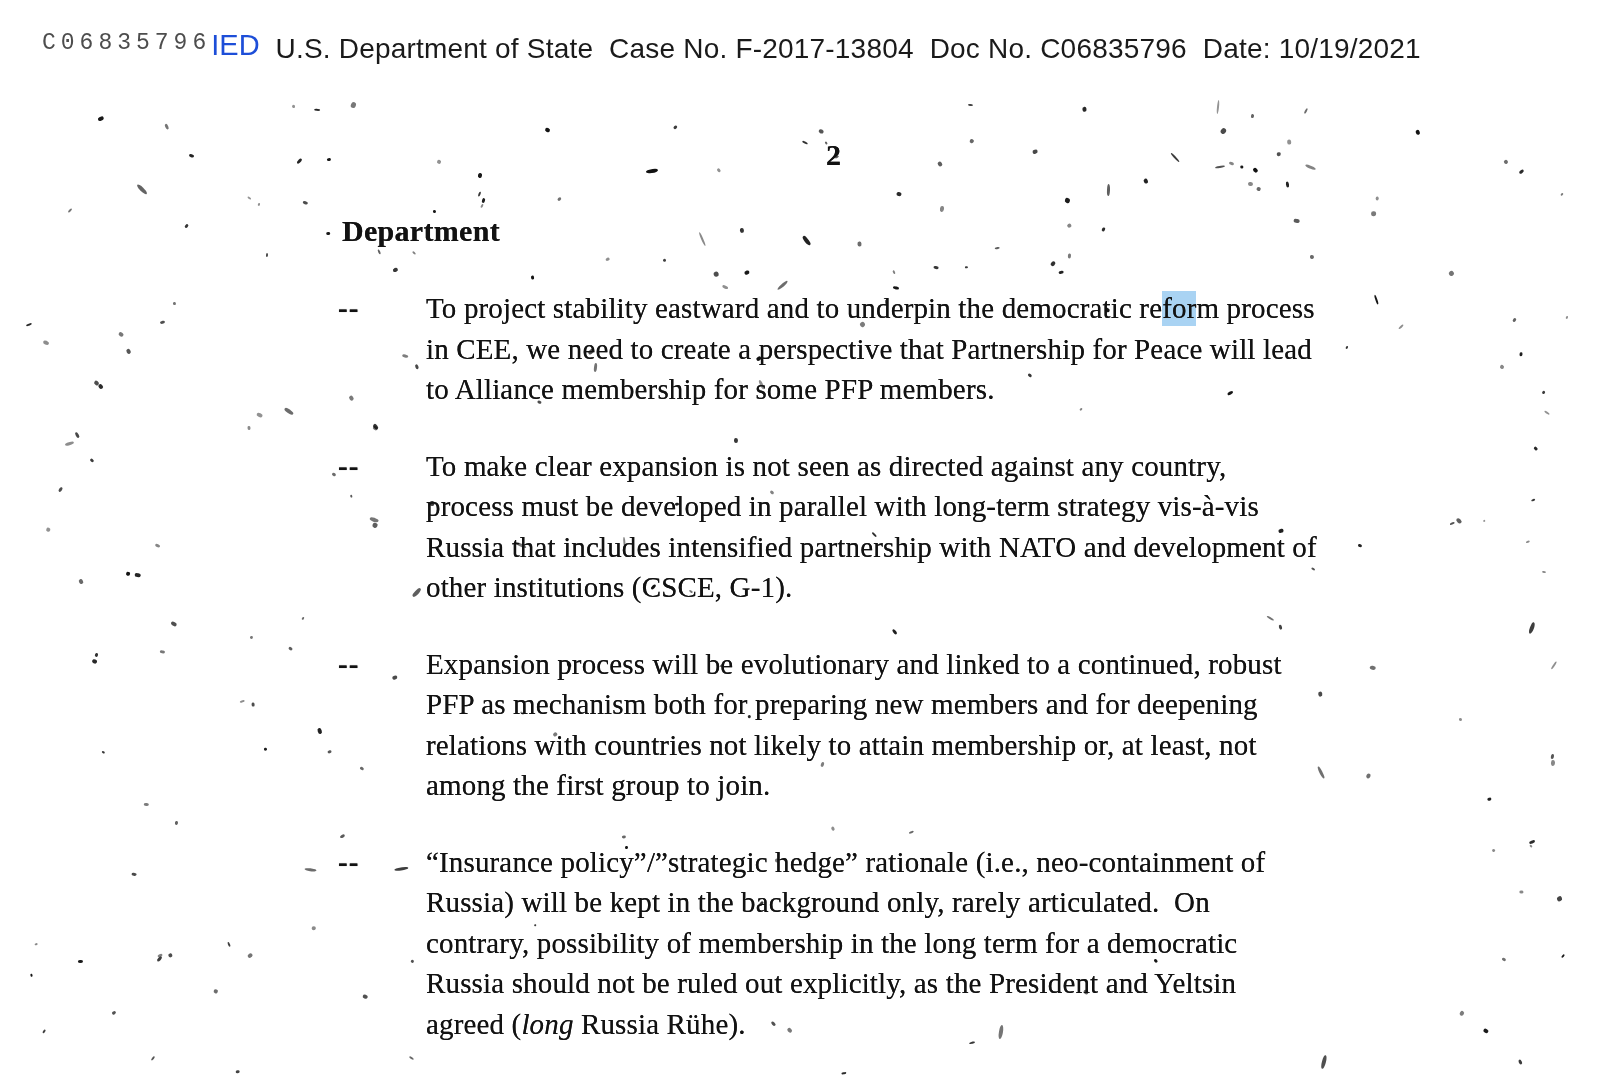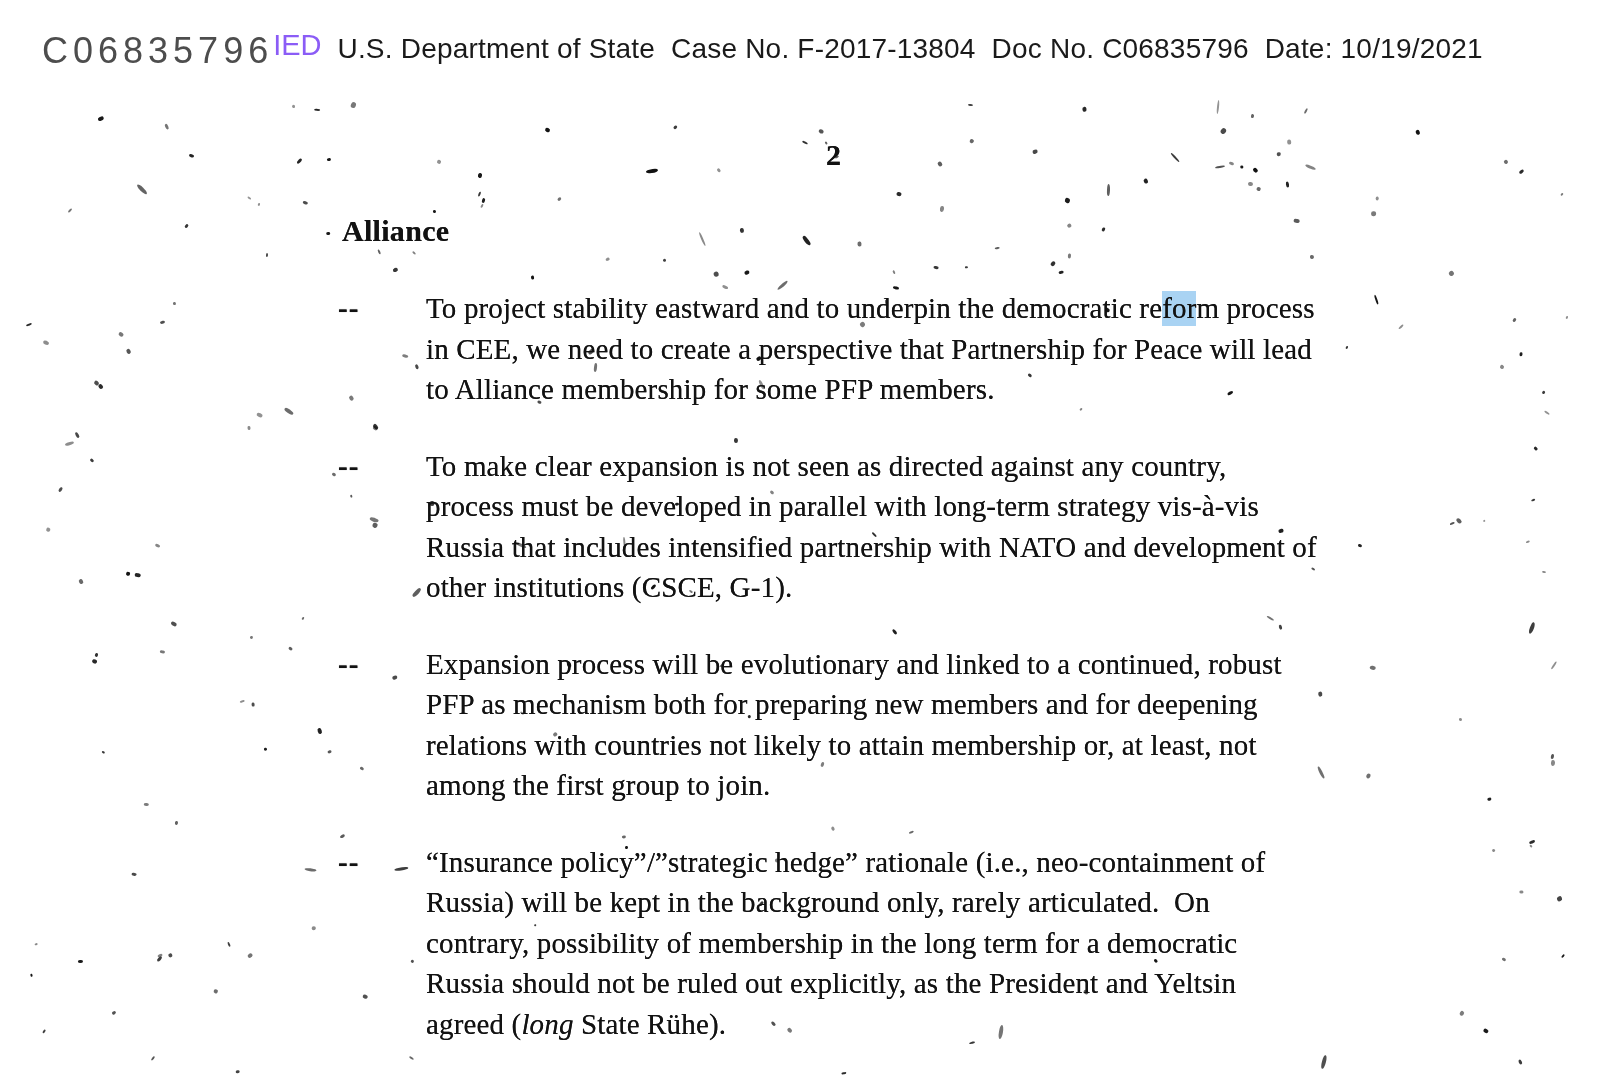--- a/index.html
+++ b/index.html
@@ -17,30 +17,31 @@
   }
 
   
   .foia-header {
     position: absolute;
     left: 42px; top: 30px;
     white-space: pre;
     font-family: "Liberation Sans", "DejaVu Sans", sans-serif;
   }
   .doc-id-stamp {
-    font-size: 36px;
+    font-size: 23px;
     font-weight: 400;
     letter-spacing: 5px;
     color: #4d4d4d;
     vertical-align: top;
+    font-family: Liberation Mono, monospace;
   }
   .release-fragment {
     font-size: 29px;
     font-weight: 400;
-    color: #8b5cf6;
+    color: #1d4ed8;
     vertical-align: top;
     position: relative;
     top: -1px;
     letter-spacing: 0px;
   }
   .foia-header-line {
     font-size: 28px;
     color: #1a1a1a;
     vertical-align: top;
     position: relative;
@@ -134,21 +135,21 @@
 </head>
 <body>
 
 <div class="page">
 
   <div class="foia-header"><span class="doc-id-stamp">C06835796</span><span class="release-fragment">IED</span><span class="foia-header-line">  U.S. Department of State  Case No. F-2017-13804  Doc No. C06835796  Date: 10/19/2021</span></div>
 
 
   <div class="page-number">2</div>
 
-  <div class="section-title">Alliance</div>
+  <div class="section-title">Department</div>
 
   <div class="bullet-list">
       <div class="bullet-item">
         <span class="bullet-marker">--</span>
         <p class="bullet-text"><span>To project stability eastward and to underpin the democratic re</span><span class="hl">for</span><span>m process
 in CEE, we need to create a perspective that Partnership for Peace will lead
 to Alliance membership for some PFP members.</span></p>
       </div>
       <div class="bullet-item">
         <span class="bullet-marker">--</span>
@@ -163,21 +164,21 @@
 PFP as mechanism both for preparing new members and for deepening
 relations with countries not likely to attain membership or, at least, not
 among the first group to join.</span></p>
       </div>
       <div class="bullet-item">
         <span class="bullet-marker">--</span>
         <p class="bullet-text"><span>“Insurance policy”/”strategic hedge” rationale (i.e., neo-containment of
 Russia) will be kept in the background only, rarely articulated.  On
 contrary, possibility of membership in the long term for a democratic
 Russia should not be ruled out explicitly, as the President and Yeltsin
-agreed (</span><span class="it">long</span><span> State Rühe).</span></p>
+agreed (</span><span class="it">long</span><span> Russia Rühe).</span></p>
       </div>
     </div>
 
   <div class="noise-layer">
       <span class="speck" style="left: 1059.7px; top: 270.4px; width: 2.8px; height: 4.5px; opacity: 0.93; transform: rotate(85deg);"></span>
       <span class="speck" style="left: 411.1px; top: 960px; width: 2.9px; height: 2.8px; opacity: 0.73; transform: rotate(124deg);"></span>
       <span class="speck" style="left: 968.4px; top: 103.7px; width: 4.5px; height: 2.2px; opacity: 0.78; transform: rotate(6deg);"></span>
       <span class="speck" style="left: 437.4px; top: 160.2px; width: 4.4px; height: 4.1px; opacity: 0.46; transform: rotate(31deg);"></span>
       <span class="speck" style="left: 518.6px; top: 538.6px; width: 3.1px; height: 12.2px; opacity: 0.58; transform: rotate(116deg);"></span>
       <span class="speck" style="left: 348.7px; top: 396px; width: 4.6px; height: 4px; opacity: 0.56; transform: rotate(51deg);"></span>

